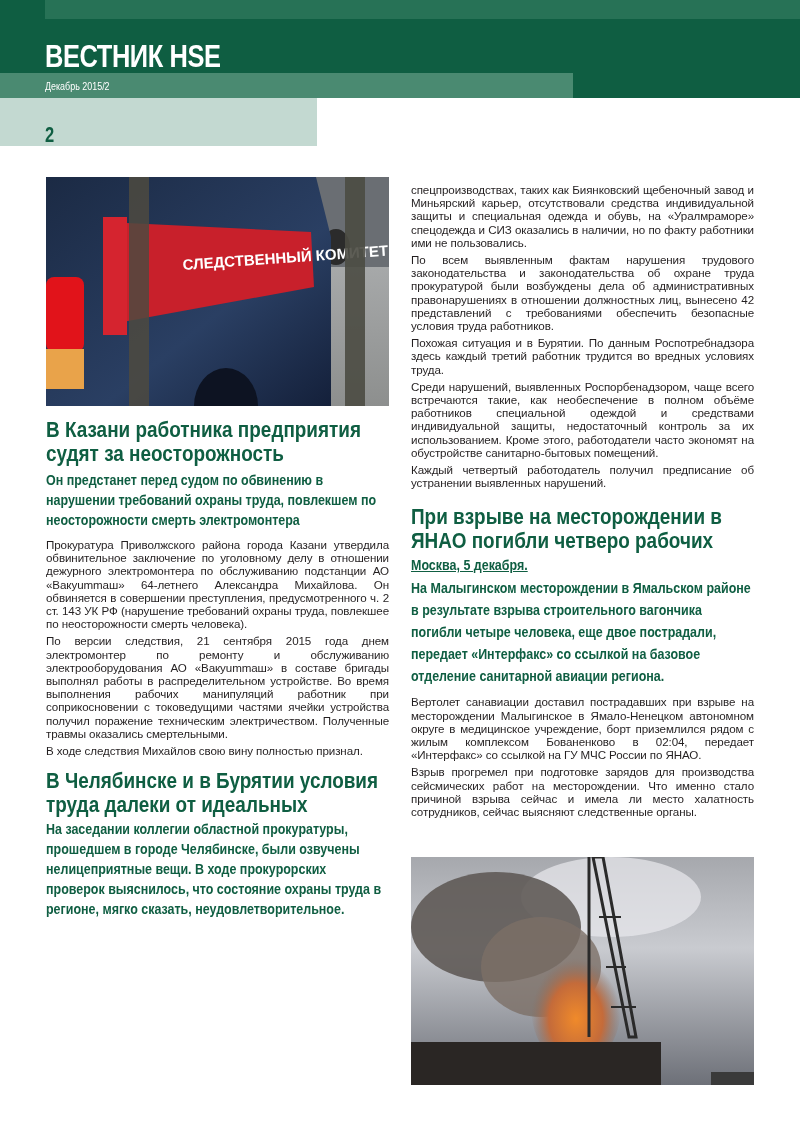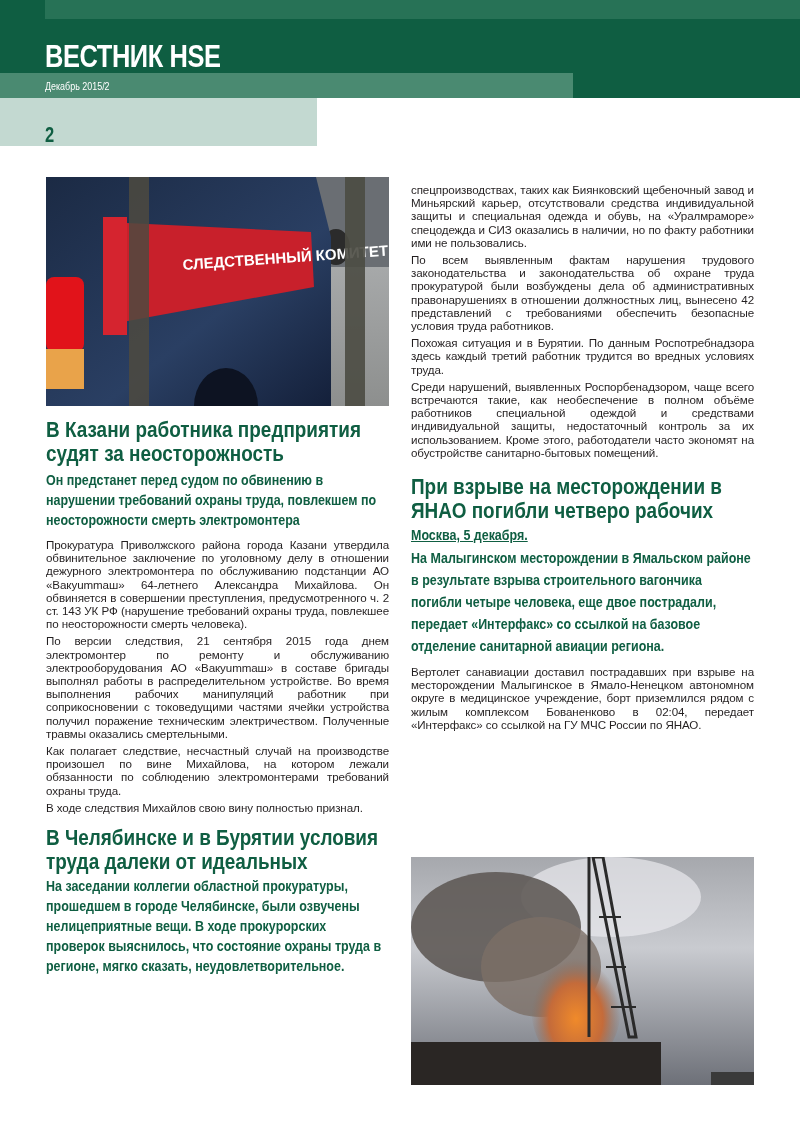--- a/index.html
+++ b/index.html
@@ -68,44 +68,45 @@
     </svg>
   </div>
 
   <div style="height:12px;"></div>
   <div class="h1">В Казани работника предприятия судят за неосторожность</div>
   <div style="height:4px;"></div>
   <div class="h2">Он предстанет перед судом по обвинению в нарушении требований охраны труда, повлекшем по неосторожности смерть электромонтера</div>
   <div style="height:8px;"></div>
   <p class="p">Прокуратура Приволжского района города Казани утвердила обвинительное заключение по уголовному делу в отношении дежурного электромонтера по обслуживанию подстанции АО «Вакуummаш» 64-летнего Александра Михайлова. Он обвиняется в совершении преступления, предусмотренного ч. 2 ст. 143 УК РФ (нарушение требований охраны труда, повлекшее по неосторожности смерть человека).</p>
   <p class="p">По версии следствия, 21 сентября 2015 года днем электромонтер по ремонту и обслуживанию электрооборудования АО «Вакуummаш» в составе бригады выполнял работы в распределительном устройстве. Во время выполнения рабочих манипуляций работник при соприкосновении с токоведущими частями ячейки устройства получил поражение техническим электричеством. Полученные травмы оказались смертельными.</p>
-  <p class="p">Как полагает следствие, несчастный случай на производстве произошел по вине Михайлова, на котором лежали обязанности по соблюдению электромонтерами требований охраны труда.</p>
   <p class="p">В ходе следствия Михайлов свою вину полностью признал.</p>
 
   <div style="height:8px;"></div>
   <div class="h1">В Челябинске и в Бурятии условия труда далеки от идеальных</div>
   <div style="height:2px;"></div>
   <div class="h2">На заседании коллегии областной прокуратуры, прошедшем в городе Челябинске, были озвучены нелицеприятные вещи. В ходе прокурорских проверок выяснилось, что состояние охраны труда в регионе, мягко сказать, неудовлетворительное.</div>
   <div style="height:8px;"></div>
 </div>
 
 <div class="col col-right">
   <p class="p">спецпроизводствах, таких как Биянковский щебеночный завод и Миньярский карьер, отсутствовали средства индивидуальной защиты и специальная одежда и обувь, на «Уралмраморе» спецодежда и СИЗ оказались в наличии, но по факту работники ими не пользовались.</p>
   <p class="p">По всем выявленным фактам нарушения трудового законодательства и законодательства об охране труда прокуратурой были возбуждены дела об административных правонарушениях в отношении должностных лиц, вынесено 42 представлений с требованиями обеспечить безопасные условия труда работников.</p>
   <p class="p">Похожая ситуация и в Бурятии. По данным Роспотребнадзора здесь каждый третий работник трудится во вредных условиях труда.</p>
   <p class="p">Среди нарушений, выявленных Роспорбенадзором, чаще всего встречаются такие, как необеспечение в полном объёме работников специальной одеждой и средствами индивидуальной защиты, недостаточный контроль за их использованием. Кроме этого, работодатели часто экономят на обустройстве санитарно-бытовых помещений.</p>
+  <p class="p">Каждый четвертый работодатель получил предписание об устранении выявленных нарушений.</p>
 
   <div style="height:12px;"></div>
   <div class="h1">При взрыве на месторождении в ЯНАО погибли четверо рабочих</div>
   <div style="height:2px;"></div>
   <div class="dateline">Москва, 5 декабря.</div>
   <div style="height:2px;"></div>
   <div class="lead">На Малыгинском месторождении в Ямальском районе в результате взрыва строительного вагончика погибли четыре человека, еще двое пострадали, передает «Интерфакс» со ссылкой на базовое отделение санитарной авиации региона.</div>
   <div style="height:8px;"></div>
   <p class="p">Вертолет санавиации доставил пострадавших при взрыве на месторождении Малыгинское в Ямало-Ненецком автономном округе в медицинское учреждение, борт приземлился рядом с жилым комплексом  Бованенково в 02:04, передает «Интерфакс» со ссылкой на ГУ МЧС России по ЯНАО.</p>
+  <p class="p">Взрыв прогремел при подготовке зарядов для производства сейсмических работ на  месторождении. Что именно стало причиной взрыва сейчас и имела ли место халатность сотрудников, сейчас выясняют следственные органы.</p>
 </div>
 
 <div class="photo" style="position:absolute; left:411px; top:857px; height:228px;">
   <svg width="343" height="228" viewBox="0 0 343 228">
     <defs>
       <linearGradient id="sky" x1="0" y1="0" x2="0" y2="1">
         <stop offset="0" stop-color="#a6a8ad"></stop>
         <stop offset="0.4" stop-color="#c9cbd0"></stop>
         <stop offset="1" stop-color="#6d7078"></stop>
       </linearGradient>

